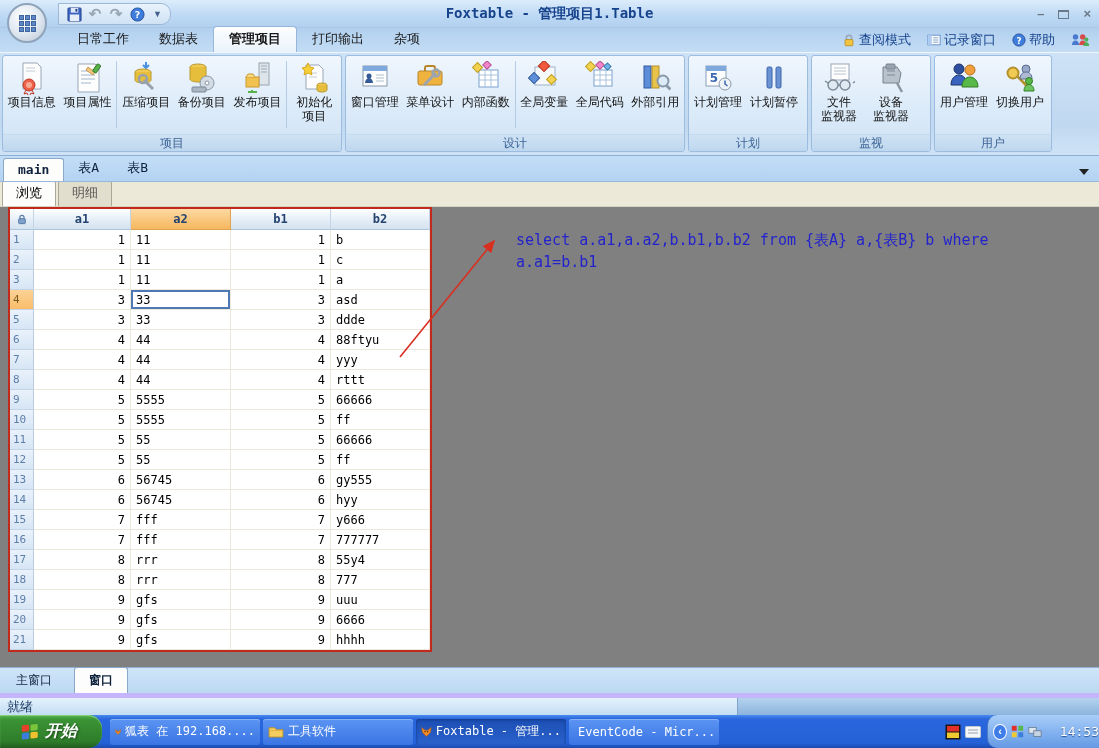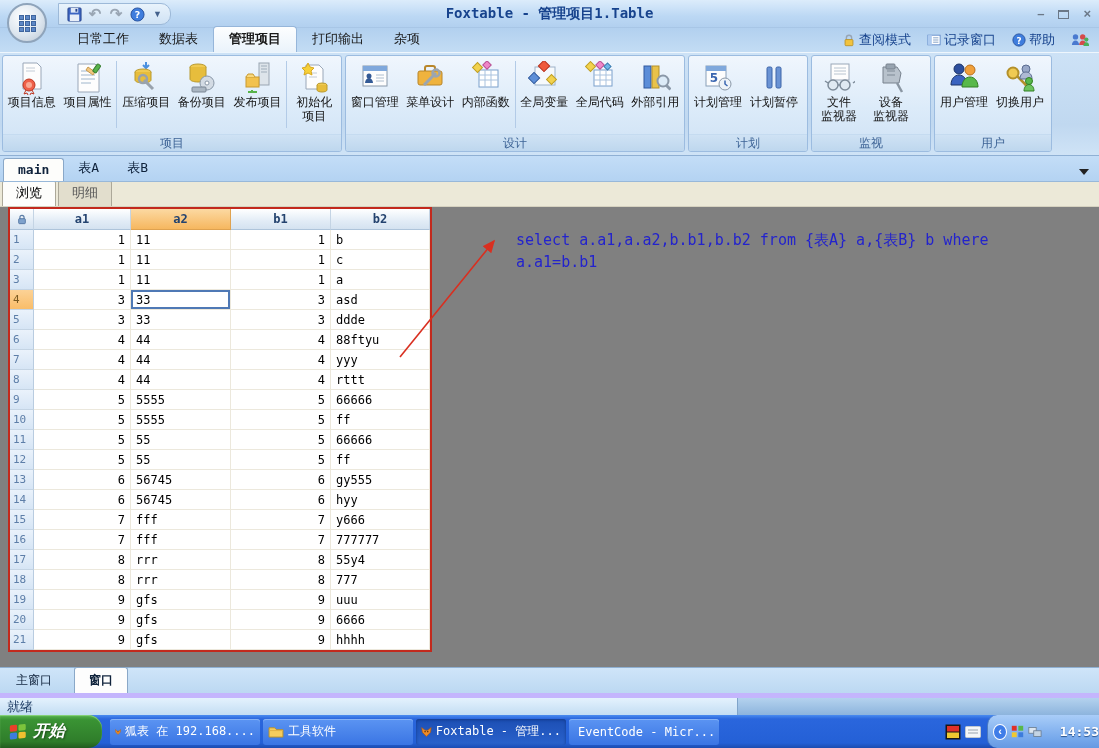--- a/index.html
+++ b/index.html
@@ -110,36 +110,36 @@
   
   .statusbar{height:22px;display:flex;border-top:5px solid #c4b5fd;}
   .status-left{flex:1;background:linear-gradient(#e4f2fd,#c3ddf3);display:flex;align-items:center;
     padding-left:7px;font-size:13px;color:#17355e;}
   .status-right{width:362px;background:linear-gradient(#b4d2ee,#8db4dd);border-left:1px solid #7fa4ca;}
 
   
   .taskbar{height:33px;background:linear-gradient(#4a8cf0,#2a66dd 12%,#2460d6 85%,#1c4cb0);
     display:flex;align-items:stretch;position:relative;}
   .startbtn{width:102px;background:linear-gradient(#58b44e,#3a9334 15%,#2f7d2a 80%,#225c1e);
-    border-radius:0 14px 14px 0;display:flex;align-items:center;gap:5px;padding-left:8px;
+    border-radius:0 14px 14px 0;display:flex;align-items:center;gap:5px;padding-left:20px;
     box-shadow:inset 0 1px 1px #8ad47e;cursor:default;}
   .start-label{color:#fff;font-size:16px;font-weight:bold;font-style:italic;
     text-shadow:1px 1px 2px #1c4a18;}
   .tasks{display:flex;gap:3px;margin-left:8px;align-items:center;}
   .task{width:150px;height:26px;border-radius:3px;display:flex;align-items:center;gap:4px;
     padding:11px 5px;background:linear-gradient(#5b94f2,#3a75e4);box-shadow:inset 0 1px 0 #86b2f6;
     color:#fff;font-size:12px;font-family:"DejaVu Sans Mono",monospace;white-space:nowrap;
     overflow:hidden;cursor:default;}
   .task.pressed{background:linear-gradient(#1d4fb4,#2a62cc);box-shadow:inset 0 1px 3px #123a8c;}
   .pretray{margin-left:auto;display:flex;align-items:center;gap:4px;padding-right:6px;}
   .tray{width:112px;background:linear-gradient(#a9cdf8,#77a9ec 70%,#6699e2);
     border-left:1px solid #4d7cc0;border-radius:10px 0 0 10px;display:flex;align-items:center;
     gap:4px;padding-left:5px;}
   .clock{color:#fff;font-size:13px;font-family:"DejaVu Sans Mono",monospace;margin-left:13px;
-    text-shadow:0 1px 1px #2a5490;font-weight:bold;}
+    text-shadow:0 1px 1px #2a5490;}
   .chev{width:16px;height:16px;border-radius:50%;background:#3f7de8;border:1px solid #fff;
     color:#fff;font-size:11px;font-weight:bold;display:flex;align-items:center;justify-content:center;
     line-height:1;cursor:default;}
 </style>
 </head>
 <body>
 
 <div class="titlebar">
   <div class="office-btn">
     <div class="office-grid">

